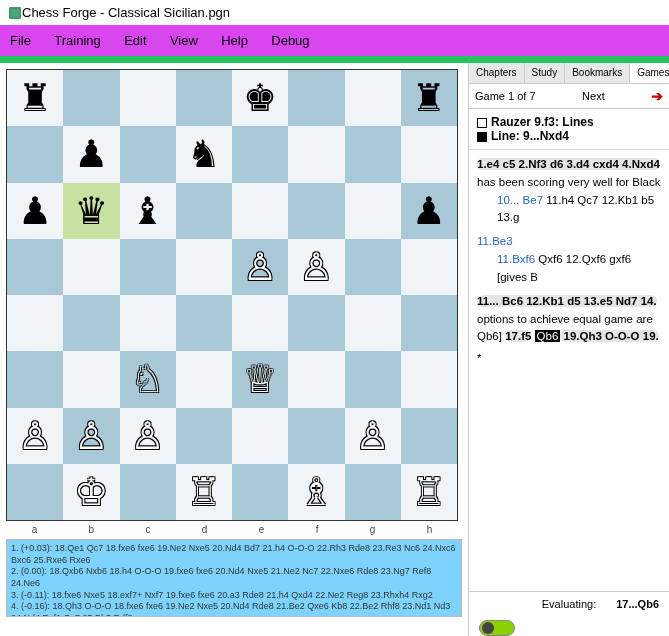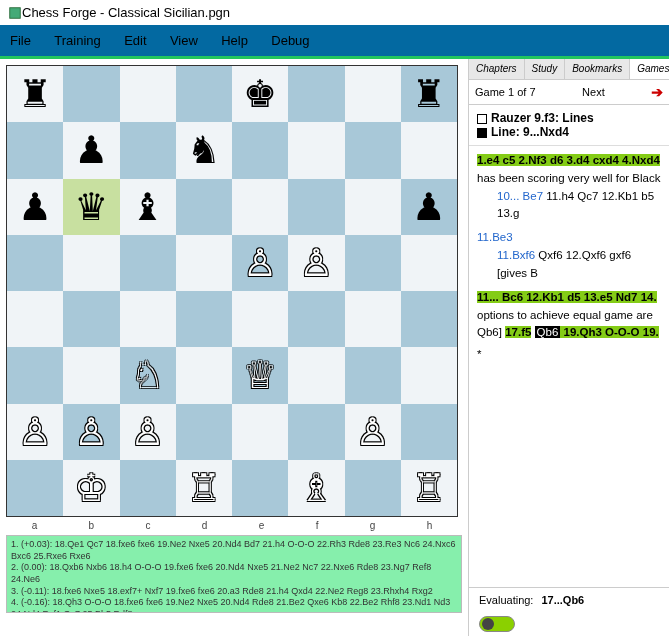--- a/index.html
+++ b/index.html
@@ -1,42 +1,42 @@
 <!DOCTYPE html>
 <html><head>
 <meta charset="utf-8">
 <style>
 * { margin: 0; padding: 0; box-sizing: border-box; font-family: "Segoe UI", Tahoma, sans-serif; }
 body { background: #f0f0f0; width: 669px; height: 636px; overflow: hidden; font-size: 12px; }
 .titlebar { background: #fff; padding: 5px 8px; font-size: 13px; display: flex; align-items: center; gap: 0; }
 .titlebar-icon { width: 14px; height: 14px; }
-.menubar { background: #0369a1; padding: 4px 0; border-bottom: 3px solid #22c55e; }
+.menubar { background: #d946ef; padding: 4px 0; border-bottom: 7px solid #22c55e; }
 .menubar span { display: inline-block; padding: 4px 10px; font-size: 13px; cursor: pointer; }
 .content { display: flex; height: calc(636px - 55px); }
 .left { width: 468px; background: #fff; padding: 6px; display: flex; flex-direction: column; }
 .right { flex: 1; background: #f5f5f5; border-left: 1px solid #ccc; display: flex; flex-direction: column; overflow: hidden; }
 .board-wrap { position: relative; }
 .board { width: 452px; height: 452px; display: grid; grid-template-columns: repeat(8,1fr); grid-template-rows: repeat(8,1fr); border: 1px solid #333; }
 .sq { display: flex; align-items: center; justify-content: center; font-size: 38px; line-height: 1; position: relative; }
 .light { background: #f0f4f7; }
 .dark { background: #a8c8d8; }
 .hl { background: #c8e0a0 !important; }
 .files { position: absolute; bottom: -14px; left: 0; width: 452px; display: flex; justify-content: space-around; font-size: 10px; color: #444; }
-.engine { margin-top: 18px; border: 1px solid #bbb; background: #86efac; padding: 3px 4px; font-size: 9px; color: #333; height: 78px; overflow: hidden; line-height: 1.3; }
+.engine { margin-top: 18px; border: 1px solid #bbb; background: #7dd3fc; padding: 3px 4px; font-size: 9px; color: #333; height: 78px; overflow: hidden; line-height: 1.3; }
 .tabs { display: flex; background: #eee; border-bottom: 1px solid #ccc; }
-.tab { padding: 4px 7px; font-size: 10px; border-right: 1px solid #ccc; cursor: pointer; background: #e8e8e8; font-style: italic; }
+.tab { padding: 4px 7px; font-size: 10px; border-right: 1px solid #ccc; cursor: pointer; background: #e8e8e8; }
 .tab.active { background: #fff; border-bottom: 1px solid #fff; }
 .gamebar { display: flex; justify-content: space-between; align-items: center; padding: 4px 6px; font-size: 11px; border-bottom: 1px solid #ccc; background: #fff; }
 .arrow { color: #c00; font-size: 14px; font-weight: bold; }
 .headers { padding: 6px 8px; background: #fff; font-size: 12px; font-weight: bold; border-bottom: 1px solid #ddd; }
 .moves { padding: 6px 8px; font-size: 11.5px; line-height: 1.55; background: #fff; flex: 1; overflow: hidden; }
-.open { background: #84cc16; }
+.open { background: #e5e5e5; border-radius: 6px; }
 .link { color: #2266cc; }
 .curmove { background: #000; color: #fff; padding: 0 2px; }
-.evalbar { display: flex; align-items: center; gap: 8px; padding: 6px 10px; font-size: 11px; border-top: 1px solid #ccc; background: #fff; }
+.evalbar { display: flex; align-items: center; gap: 20px; padding: 6px 10px; font-size: 11px; border-top: 1px solid #ccc; background: #fff; justify-content: flex-end; }
 .toggle { width: 36px; height: 16px; background: #8bd000; border-radius: 8px; position: relative; border: 1px solid #888; cursor: pointer; }
 .toggle::after { content: ""; position: absolute; width: 12px; height: 12px; background: #444; border-radius: 50%; top: 1px; left: 2px; }
 .piece-w { color: #fff; text-shadow: -1px -1px 0 #000, 1px -1px 0 #000, -1px 1px 0 #000, 1px 1px 0 #000; }
 .piece-b { color: #000; }
 .moves-star { padding-top: 4px; }
 .next-btn { font-weight: normal; }
 .w-ind, .b-ind { display: inline-block; width: 10px; height: 10px; vertical-align: middle; margin-right: 4px; border: 1px solid #000; }
 .w-ind { background: #fff; } .b-ind { background: #000; }
 </style>
 </head>

